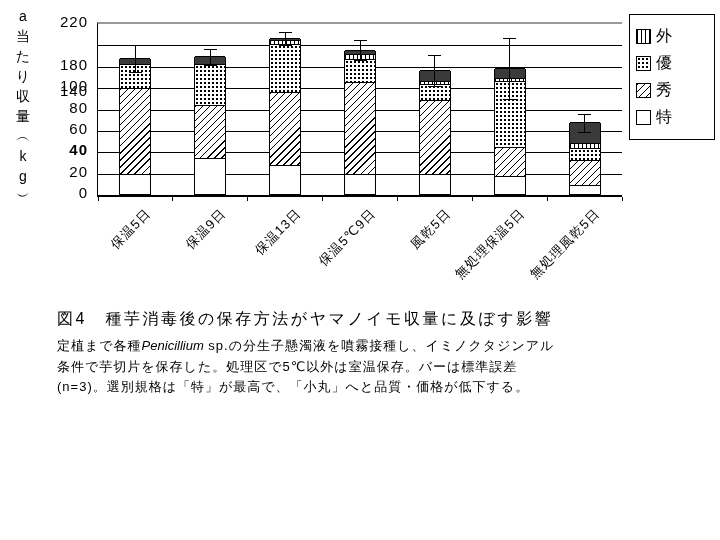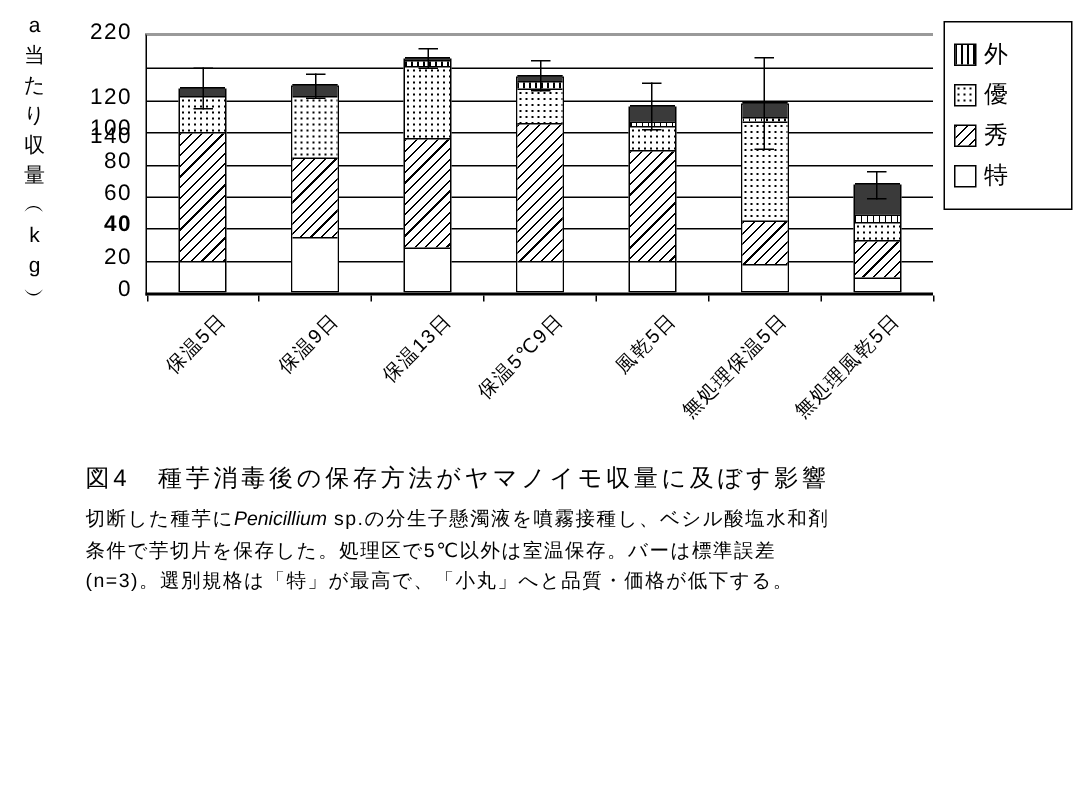--- a/index.html
+++ b/index.html
@@ -76,21 +76,21 @@
       <div>量</div>
       <div>︵</div>
       <div>k</div>
       <div>g</div>
       <div>︶</div>
     </div>
 
   <div id="yticks">
       <div class="ytick" style="top: -9px;">220</div>
       <div class="ytick" style="top: 12.375px; margin-top: 48px;">140</div>
-      <div class="ytick" style="top: 33.75px;">120</div>
+      <div class="ytick" style="top: 33.75px;">180</div>
       <div class="ytick" style="top: 55.125px;">100</div>
       <div class="ytick" style="top: 76.5px;">80</div>
       <div class="ytick" style="top: 97.875px;">60</div>
       <div class="ytick" style="top: 119.25px; font-weight: bold;">40</div>
       <div class="ytick" style="top: 140.625px;">20</div>
       <div class="ytick" style="top: 162px;">0</div>
     </div>
 
   <div id="plot">
       <div class="gridline" style="bottom: 148.625px;"></div>
@@ -231,18 +231,18 @@
       </div>
       <div class="legend-entry">
         <div class="legend-swatch pat-plain"></div>
         <div class="legend-label">特</div>
       </div>
     </div>
 
   <div id="caption-title">図4　種芋消毒後の保存方法がヤマノイモ収量に及ぼす影響</div>
 
   <div id="caption-body">
-    <div class="cap-line"><span>切断した種芋に</span><span class="ital">Penicillium</span><span> sp.の分生子懸濁液を噴霧接種し、ベシル酸塩水和剤</span></div>
+    <div class="cap-line"><span>定植まで各種</span><span class="ital">Penicillium</span><span> sp.の分生子懸濁液を噴霧接種し、イミノクタジンアル</span></div>
     <div class="cap-line">条件で芋切片を保存した。処理区で5℃以外は室温保存。バーは標準誤差</div>
     <div class="cap-line">(n=3)。選別規格は「特」が最高で、「小丸」へと品質・価格が低下する。</div>
   </div>
 
 </div>
 
 </body></html>

